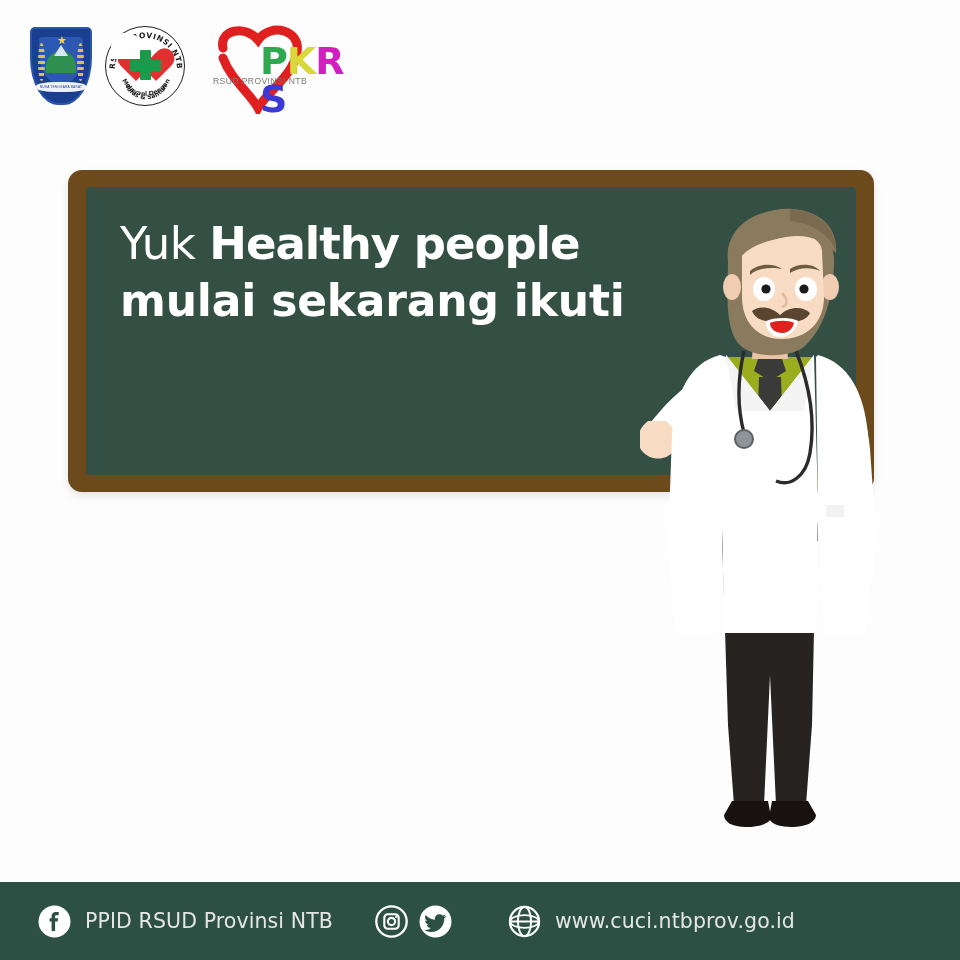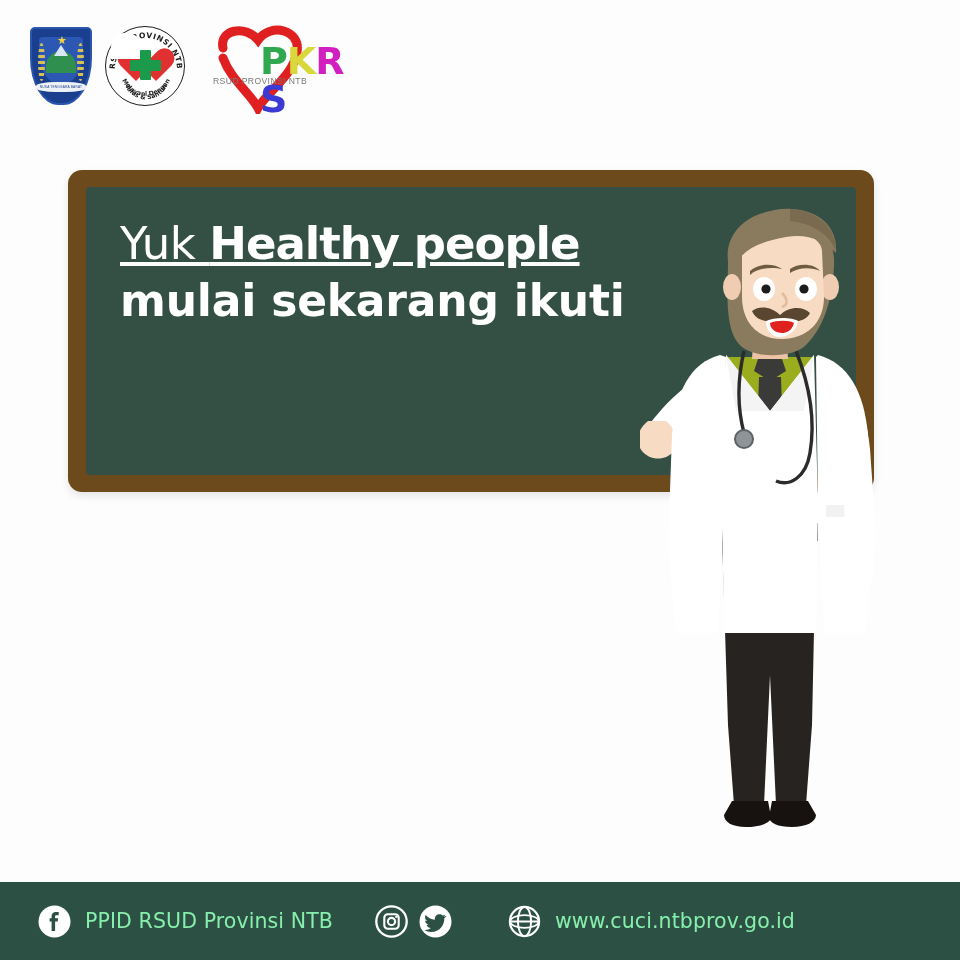--- a/index.html
+++ b/index.html
@@ -173,21 +173,20 @@
     width: 600px;
     color: #ffffff;
   }
   .line {
     font-family: "DejaVu Sans", sans-serif;
     white-space: nowrap;
   }
   .line1 {
     font-size: 45px; line-height: 62px;
     letter-spacing: -0.5px;
-    text-decoration: underline;
   }
   .line1 .lead { font-weight: normal; }
   .line1 .strong { font-weight: bold; letter-spacing: -1px; }
   .line2, .line3, .line4 {
     font-size: 44px; line-height: 52px;
     font-weight: bold;
     letter-spacing: -0.2px;
   }
 
   
@@ -204,21 +203,21 @@
     left: 0; bottom: 0;
     width: 960px; height: 78px;
     background: #2d5044;
     display: flex;
     align-items: center;
     padding-left: 38px;
     gap: 0;
   }
   .fitem { display: flex; align-items: center; }
   .fitem .ftext {
-    color: #86efac;
+    color: #e5e5e5;
     font-size: 20.5px;
     font-family: "DejaVu Sans", sans-serif;
     letter-spacing: .1px;
     white-space: nowrap;
   }
   .ic {
     position: relative;
     width: 33px; height: 33px;
     flex: 0 0 33px;
   }

